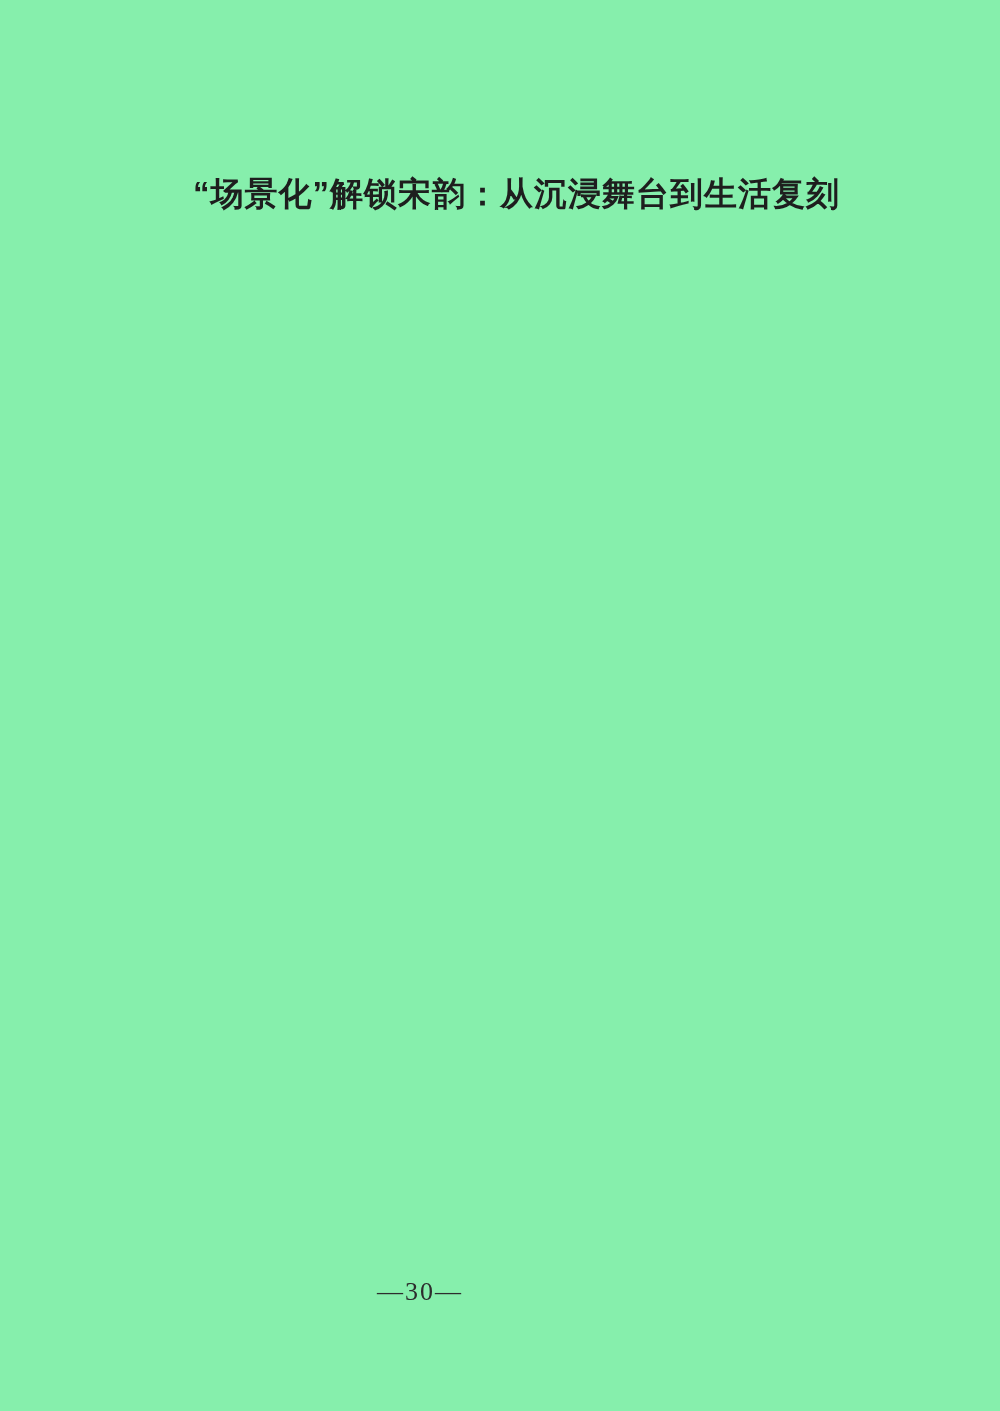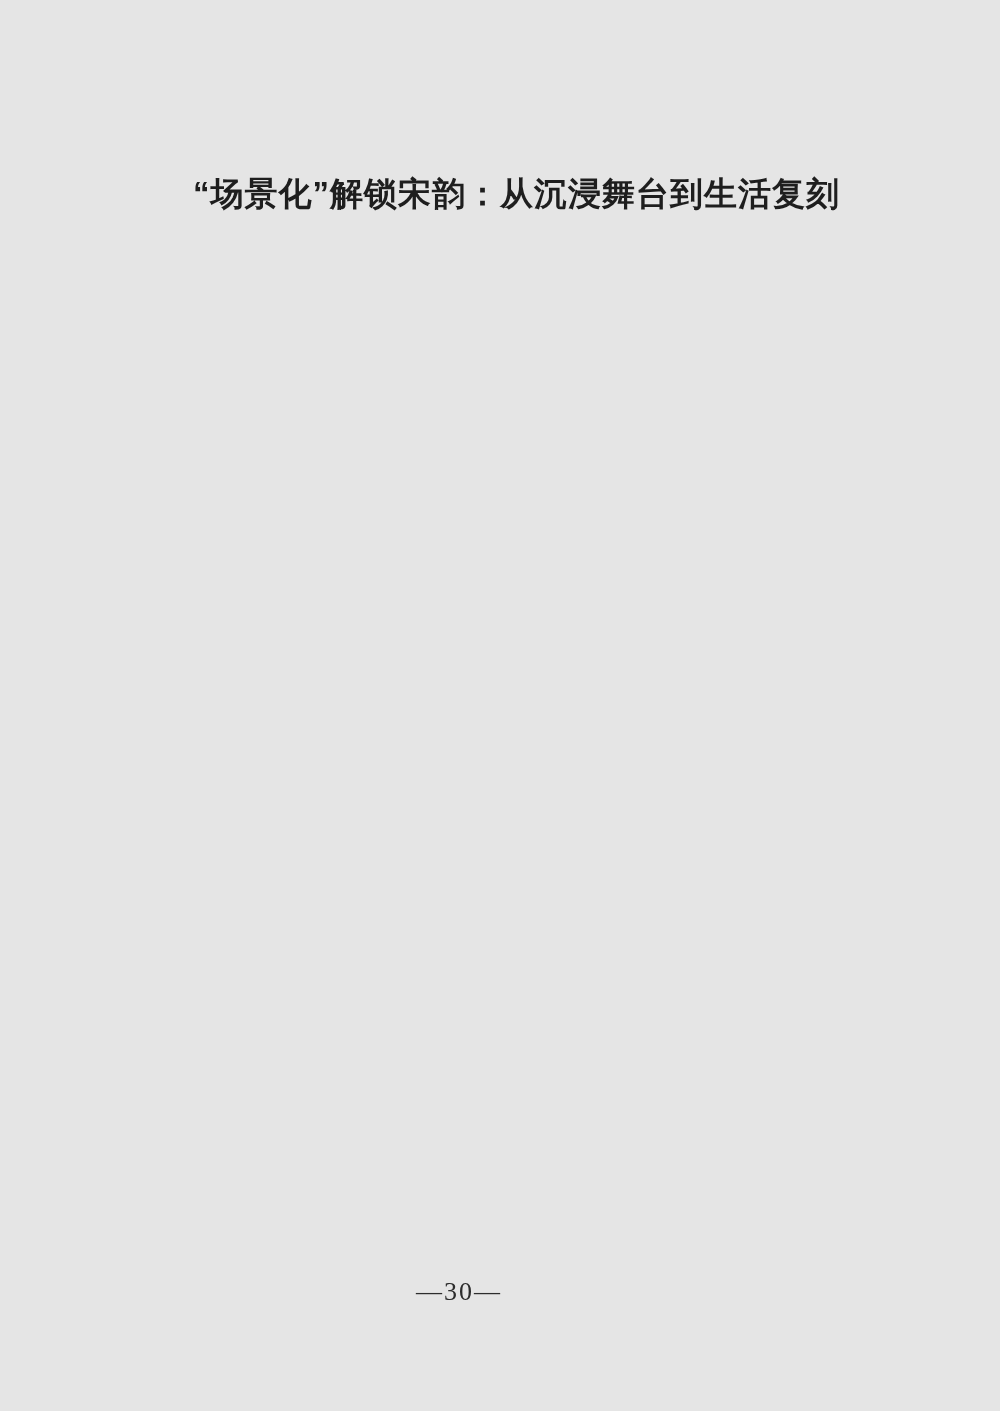--- a/index.html
+++ b/index.html
@@ -4,21 +4,21 @@
 <style>
   html, body {
     margin: 0;
     padding: 0;
     background: #ffffff;
   }
   .page {
     position: relative;
     width: 1000px;
     height: 1411px;
-    background: #e5e5e5;
+    background: #86efac;
     overflow: hidden;
   }
   .doc-title {
     position: absolute;
     top: 148px;
     left: 141px;
     width: 717px;
     text-align: center;
     padding-left: 34px;
     box-sizing: border-box;
@@ -51,21 +51,20 @@
   .page-number {
     position: absolute;
     top: 1277px;
     left: 0;
     width: 840px;
     text-align: center;
     font-family: "Liberation Serif", serif;
     font-size: 26px;
     letter-spacing: 2px;
     color: #2d2d2d;
-    padding-left: 39px;
   }
 </style>
 </head>
 <body>
 
 <div class="page">
 
   <h1 class="doc-title">“场景化”解锁宋韵：从沉浸舞台到生活复刻</h1>
 
   <div class="doc-body">

